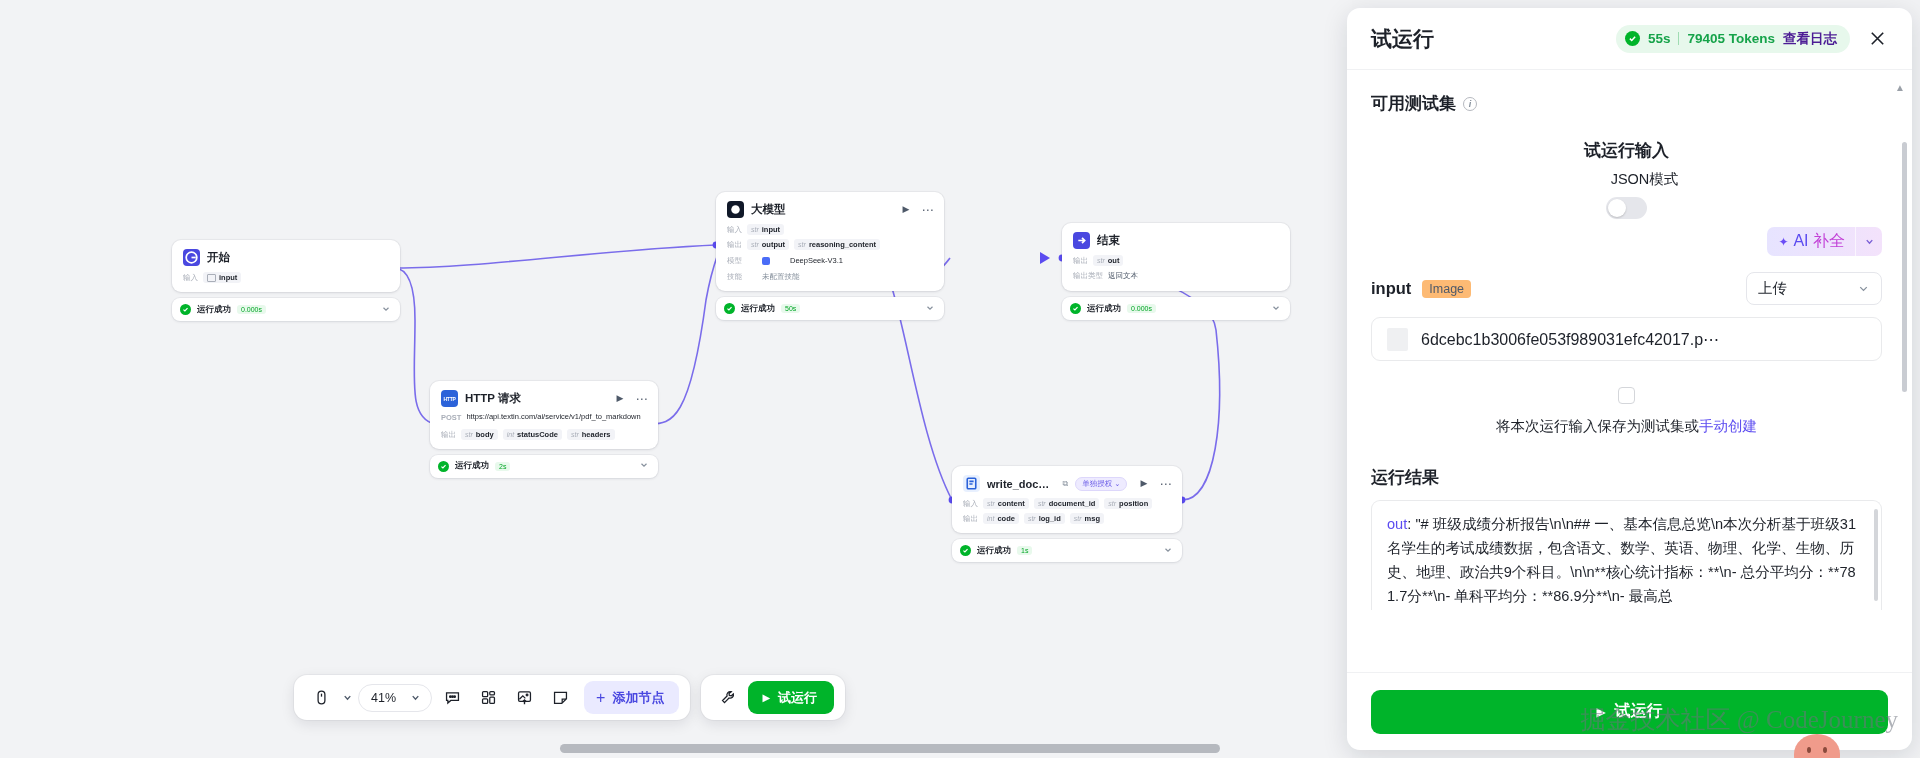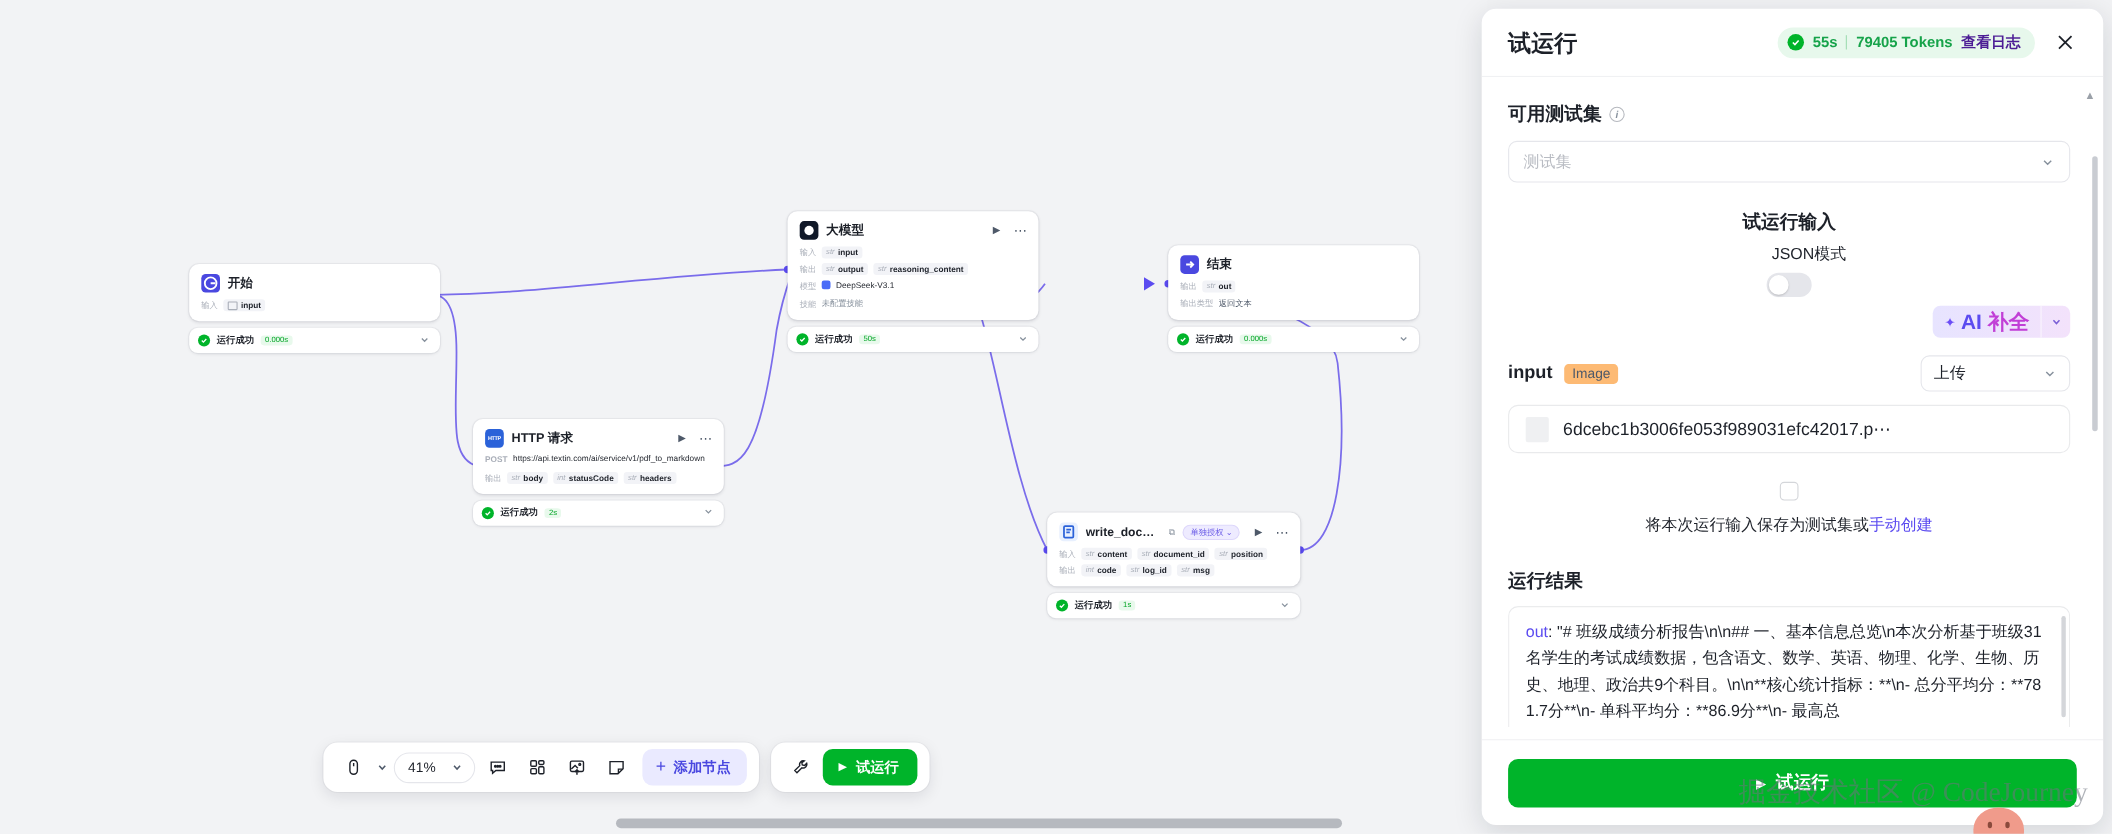--- a/index.html
+++ b/index.html
@@ -60,21 +60,21 @@
     font-size: 7.5px; color: #1d2129; font-weight: 600; white-space: nowrap;
   }
   .chip .ty { color: #a9aeb8; font-weight: 400; font-size: 7px; }
   .chip.plain { background: transparent; padding: 1px 0; font-weight: 400; color: #4e5969; }
   .chip.img::before {
     content:""; width:7px; height:6px; border:1px solid #a9aeb8; border-radius:1px; display:inline-block;
   }
   .url-row { display: flex; align-items: flex-start; gap: 5px; margin-top: 5px; }
   .url-method { font-size: 7.5px; color: #a9aeb8; font-weight: 600; flex: none; padding-top: 1px;}
   .url-text { font-size: 7.5px; color: #1d2129; line-height: 1.45; word-break: break-all; }
-  .model-row { display: flex; align-items: flex-start; gap: 5px; margin-top: 5px;}
+  .model-row { display: flex; align-items: center; gap: 20px; margin-top: 5px;}
   .model-ic { width: 8px; height: 8px; border-radius: 2px; background: #4a6cf7; flex:none;}
   .model-name { font-size: 7.5px; color: #1d2129; }
   .skill-val { font-size: 7.5px; color: #86909c; }
 
   .status-card {
     margin-top: 6px; background: #fff; border-radius: 8px;
     box-shadow: 0 1px 3px rgba(16,24,40,.09), 0 0 0 1px rgba(16,24,40,.04);
     height: 23px; display: flex; align-items: center; padding: 0 9px 0 8px; gap: 6px;
   }
   .ok-ic {
@@ -185,21 +185,21 @@
     position: absolute; left: 2px; top: 2px; width: 18px; height: 18px;
     border-radius: 50%; background: #fff; box-shadow: 0 1px 2px rgba(0,0,0,.18);
   }
   .ai-btn {
     margin-left: auto; height: 29px; border-radius: 7px;
     background: linear-gradient(90deg,#e7e4ff,#f3e2fb);
     display: flex; align-items: center; cursor: pointer; overflow: hidden;
   }
   .ai-btn .ai-main { display: flex; align-items: center; gap: 5px; padding: 0 10px 0 11px; height: 100%; }
   .ai-spark { color: #6b4df6; font-size: 12px; }
-  .ai-text { font-size: 19px; font-weight: 700; text-align: right; }
+  .ai-text { font-size: 16px; font-weight: 400; text-align: right; }
   .ai-text .t1 { color: #5b4bf0; }
   .ai-text .t2 { color: #c13fd6; }
   .ai-btn .ai-chev {
     width: 27px; height: 100%; display: flex; align-items: center; justify-content: center;
     border-left: 1px solid rgba(255,255,255,.65); color: #7a5fd6;
   }
   .ai-btn .ai-chev svg { width: 11px; height: 11px; }
 
   .input-row { display: flex; align-items: center; margin-top: 16px; gap: 11px; }
   .in-name { font-size: 16.5px; color: #1d2129; font-weight: 700; }
@@ -659,26 +659,20 @@
       </div>
     </div>
 
     <div id="panel-body">
 
       <div class="sec-title">
         <span>可用测试集</span>
         <span class="info-ic">i</span>
       </div>
 
-      <div class="select-box">
-        <span class="select-ph">测试集</span>
-        <svg viewBox="0 0 14 14" fill="none" stroke="currentColor" stroke-width="1.4">
-            <path d="M3.5 5.5 L7 9 L10.5 5.5"></path>
-          </svg>
-      </div>
 
       <div class="row-flex">
         <span class="lbl-strong">试运行输入</span>
         <span class="json-label">JSON模式</span>
         <span class="toggle">
             <span class="knob"></span>
           </span>
         <span class="ai-btn">
           <span class="ai-main">
             <span class="ai-spark">✦</span>

